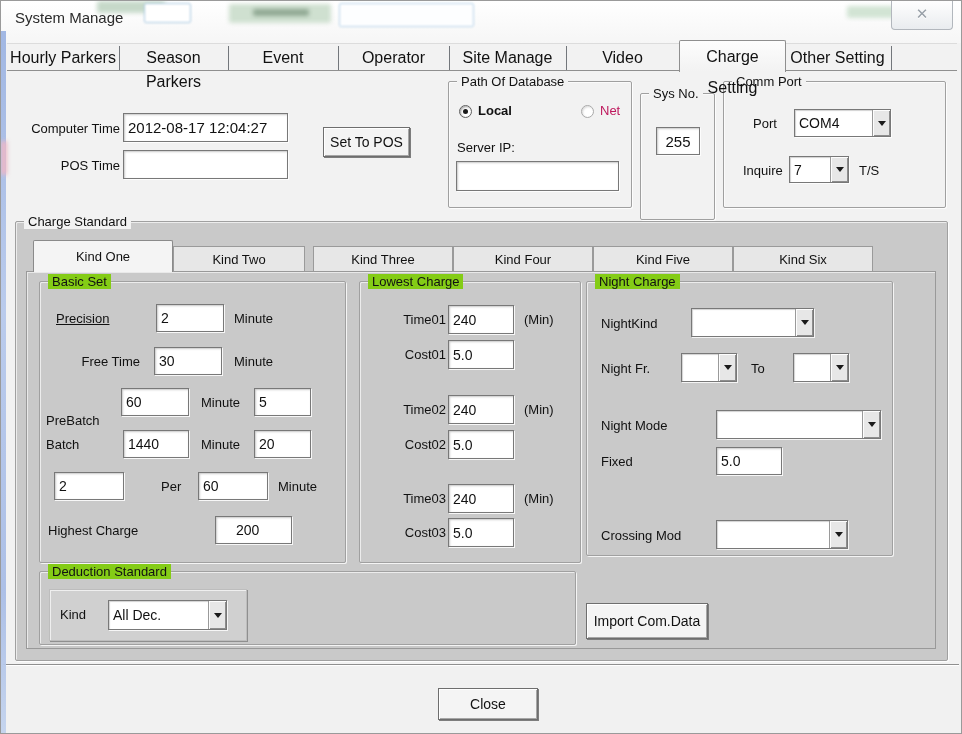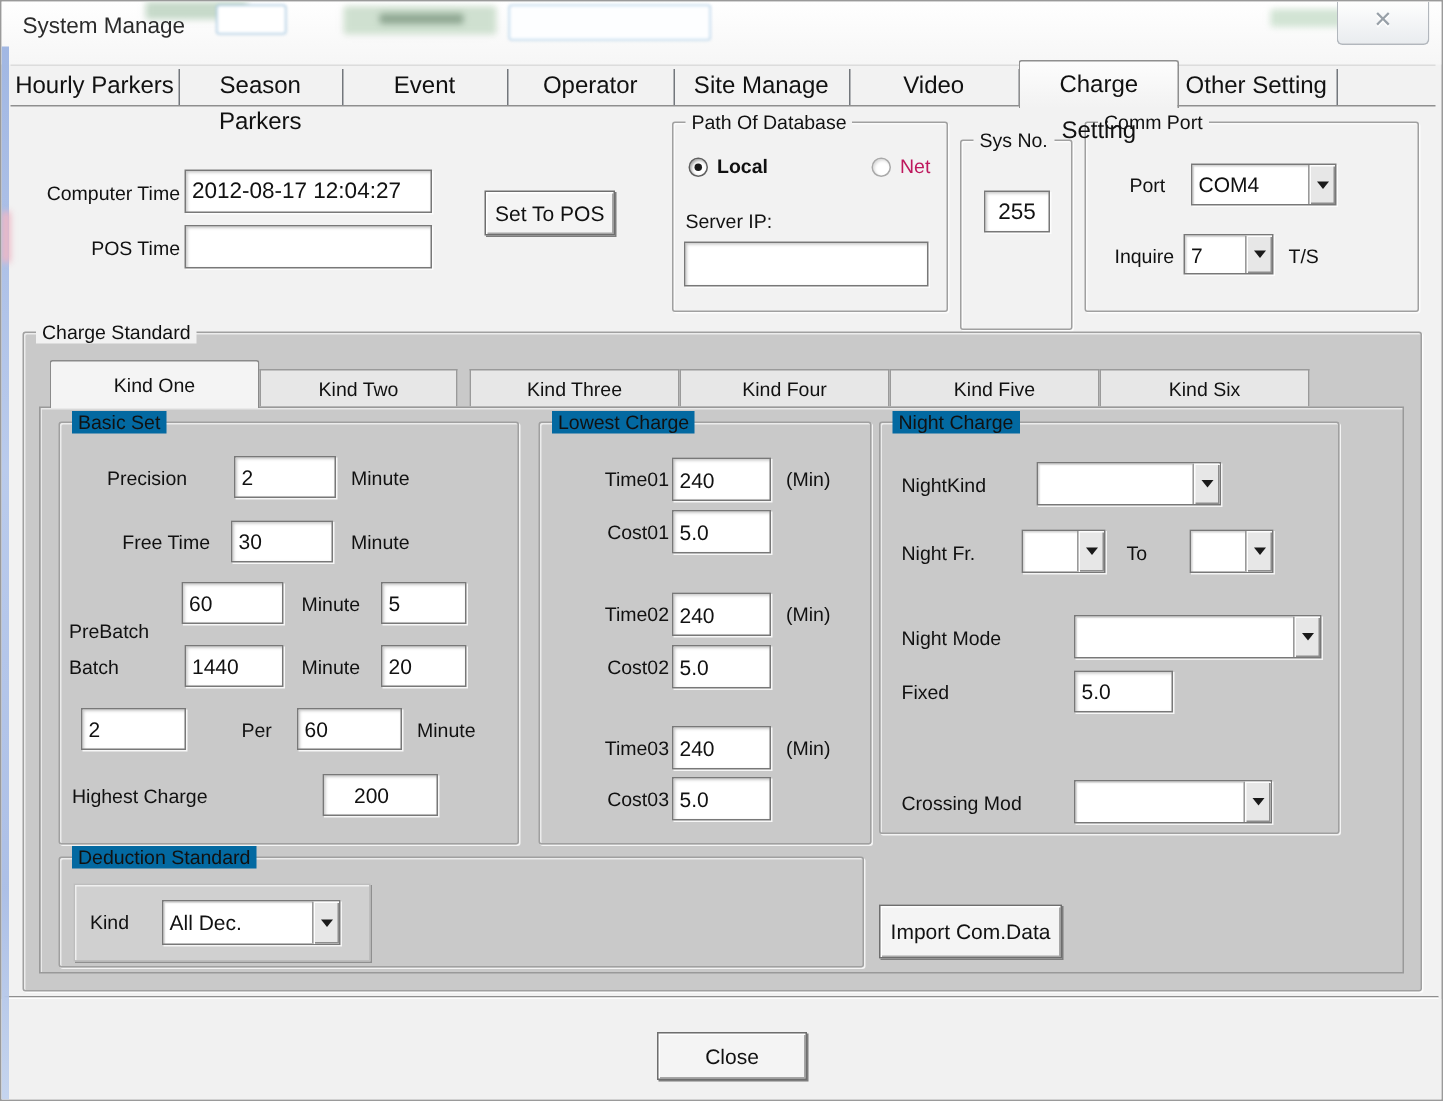--- a/index.html
+++ b/index.html
@@ -21,21 +21,21 @@
     border-right:1px solid #73777c;cursor:pointer;}
   .mtab.active{top:39px;height:31px;line-height:31px;background:linear-gradient(#fdfdfd,#f2f2f2);
     border:1px solid #8f8f8f;border-bottom:none;border-radius:2px 2px 0 0;z-index:3;}
   #mtab-line{position:absolute;left:6px;top:69px;width:950px;height:1px;background:#8f8f8f;}
   #mtab-topline{position:absolute;left:6px;top:42px;width:950px;height:1px;background:#dcdcdc;}
   
   .grp{position:absolute;border:1px solid #a0a0a0;border-radius:2px;
     box-shadow:inset 1px 1px 0 rgba(255,255,255,.65), 1px 1px 0 rgba(255,255,255,.8);}
   .grp-label{position:absolute;top:-8px;left:8px;padding:0 4px;font-size:13px;line-height:15px;white-space:nowrap;}
   .on-light{background:#f2f2f2;}
-  .on-dark{background:#0369a1;}
+  .on-dark{background:#84cc16;}
   
   .tf{position:absolute;background:#fff;border:1px solid #787878;
     box-shadow:inset 1px 1px 2px rgba(0,0,0,.22), 1px 1px 0 rgba(255,255,255,.85);
     font-family:inherit;font-size:14px;color:#111;padding:0 4px;box-sizing:border-box;outline:none;}
   .tf.big{font-size:15px;}
   
   .btn{position:absolute;background:#f4f4f4;border:1px solid #6e6e6e;
     box-shadow:inset 1px 1px 0 #ffffff, inset -1px -1px 0 #a6a6a6, 1px 1px 0 #7d7d7d;
     font-family:inherit;font-size:14px;color:#111;text-align:center;cursor:pointer;padding:0;}
   
@@ -148,21 +148,21 @@
   <div class="ktab" style="left:172px;width:132px;">Kind Two</div>
   <div class="ktab" style="left:312px;width:140px;">Kind Three</div>
   <div class="ktab" style="left:452px;width:140px;">Kind Four</div>
   <div class="ktab" style="left:592px;width:140px;">Kind Five</div>
   <div class="ktab" style="left:732px;width:140px;">Kind Six</div>
   <div id="kind-panel"></div>
 
   <div class="grp" style="left:38px;top:280px;width:305px;height:280px;">
     <span class="grp-label on-dark">Basic Set</span>
   </div>
-  <span class="lbl" style="left:55px;top:310px;width:84px;text-align:center;">Precision</span>
+  <span class="lbl" style="left:55px;top:310px;width:84px;text-align:left;text-decoration:underline;">Precision</span>
   <input class="tf" style="left: 155px; top: 303px; width: 68px; height: 28px;" value="2">
   <span class="lbl" style="left:233px;top:310px;">Minute</span>
 
   <span class="lbl" style="left:55px;top:353px;width:84px;text-align:right;">Free Time</span>
   <input class="tf" style="left: 153px; top: 346px; width: 68px; height: 28px;" value="30">
   <span class="lbl" style="left:233px;top:353px;">Minute</span>
 
   <span class="lbl" style="left:45px;top:412px;">PreBatch</span>
   <input class="tf" style="left: 120px; top: 387px; width: 68px; height: 28px;" value="60">
   <span class="lbl" style="left:200px;top:394px;">Minute</span>

